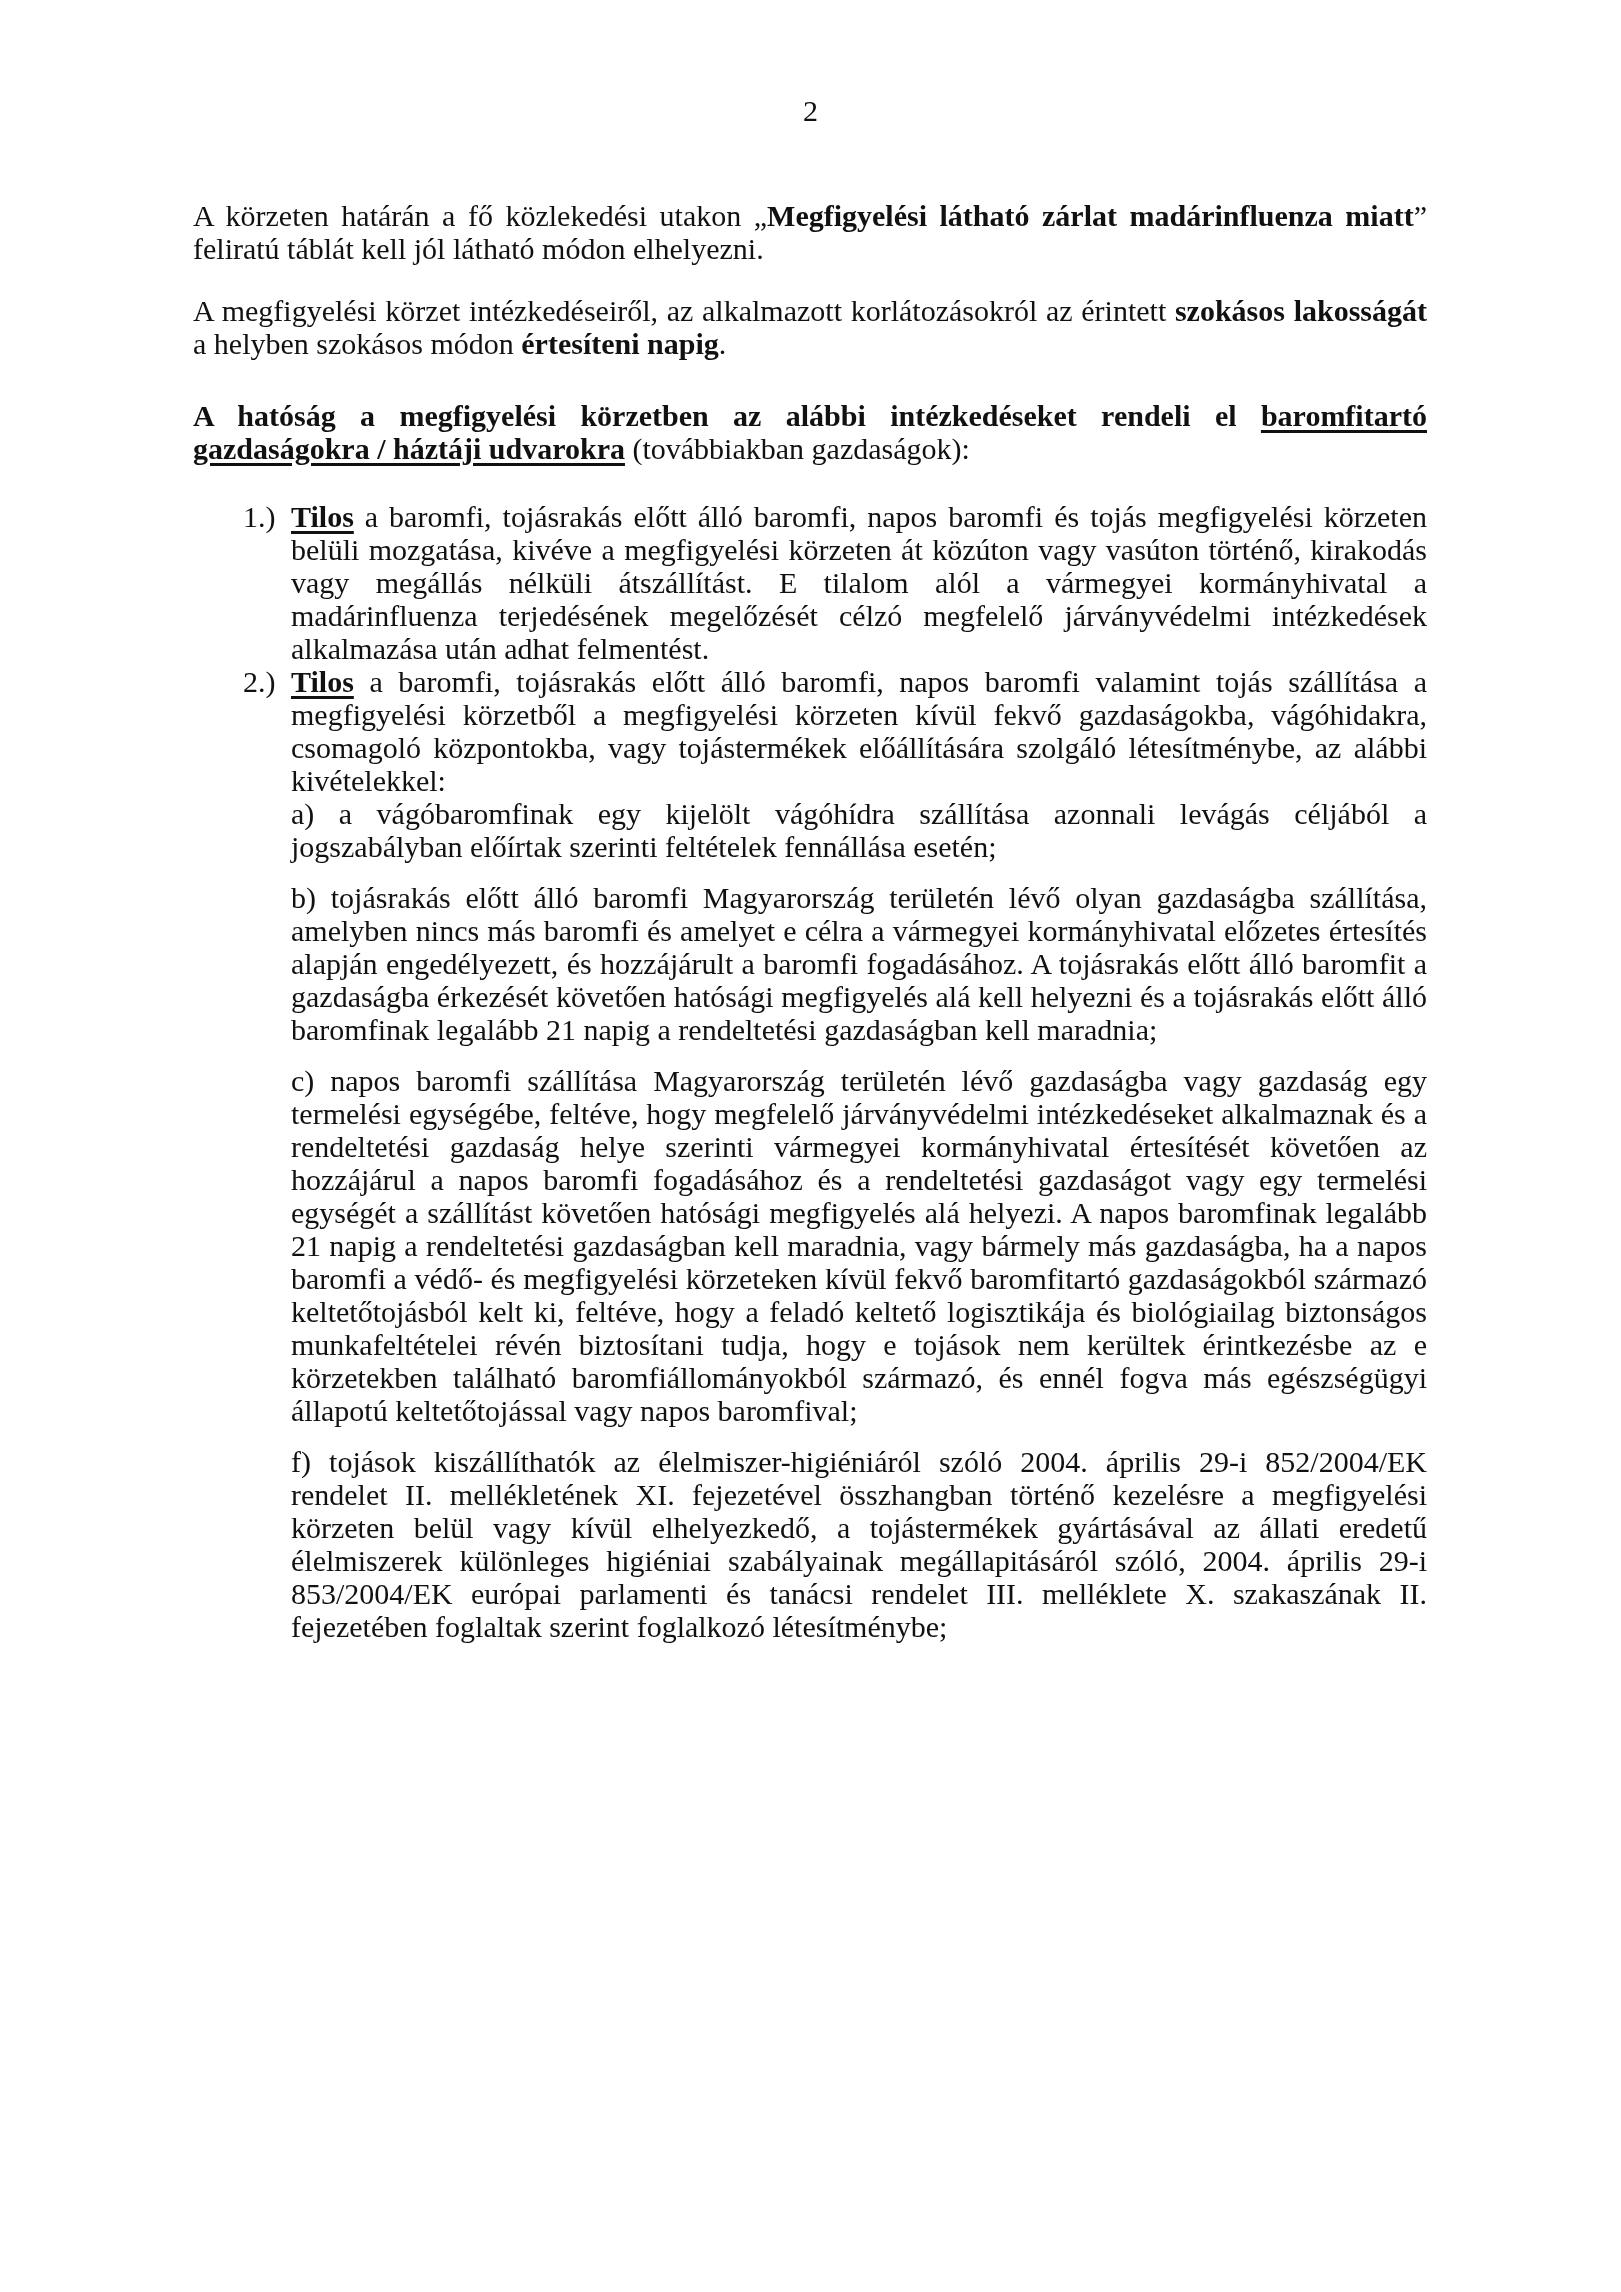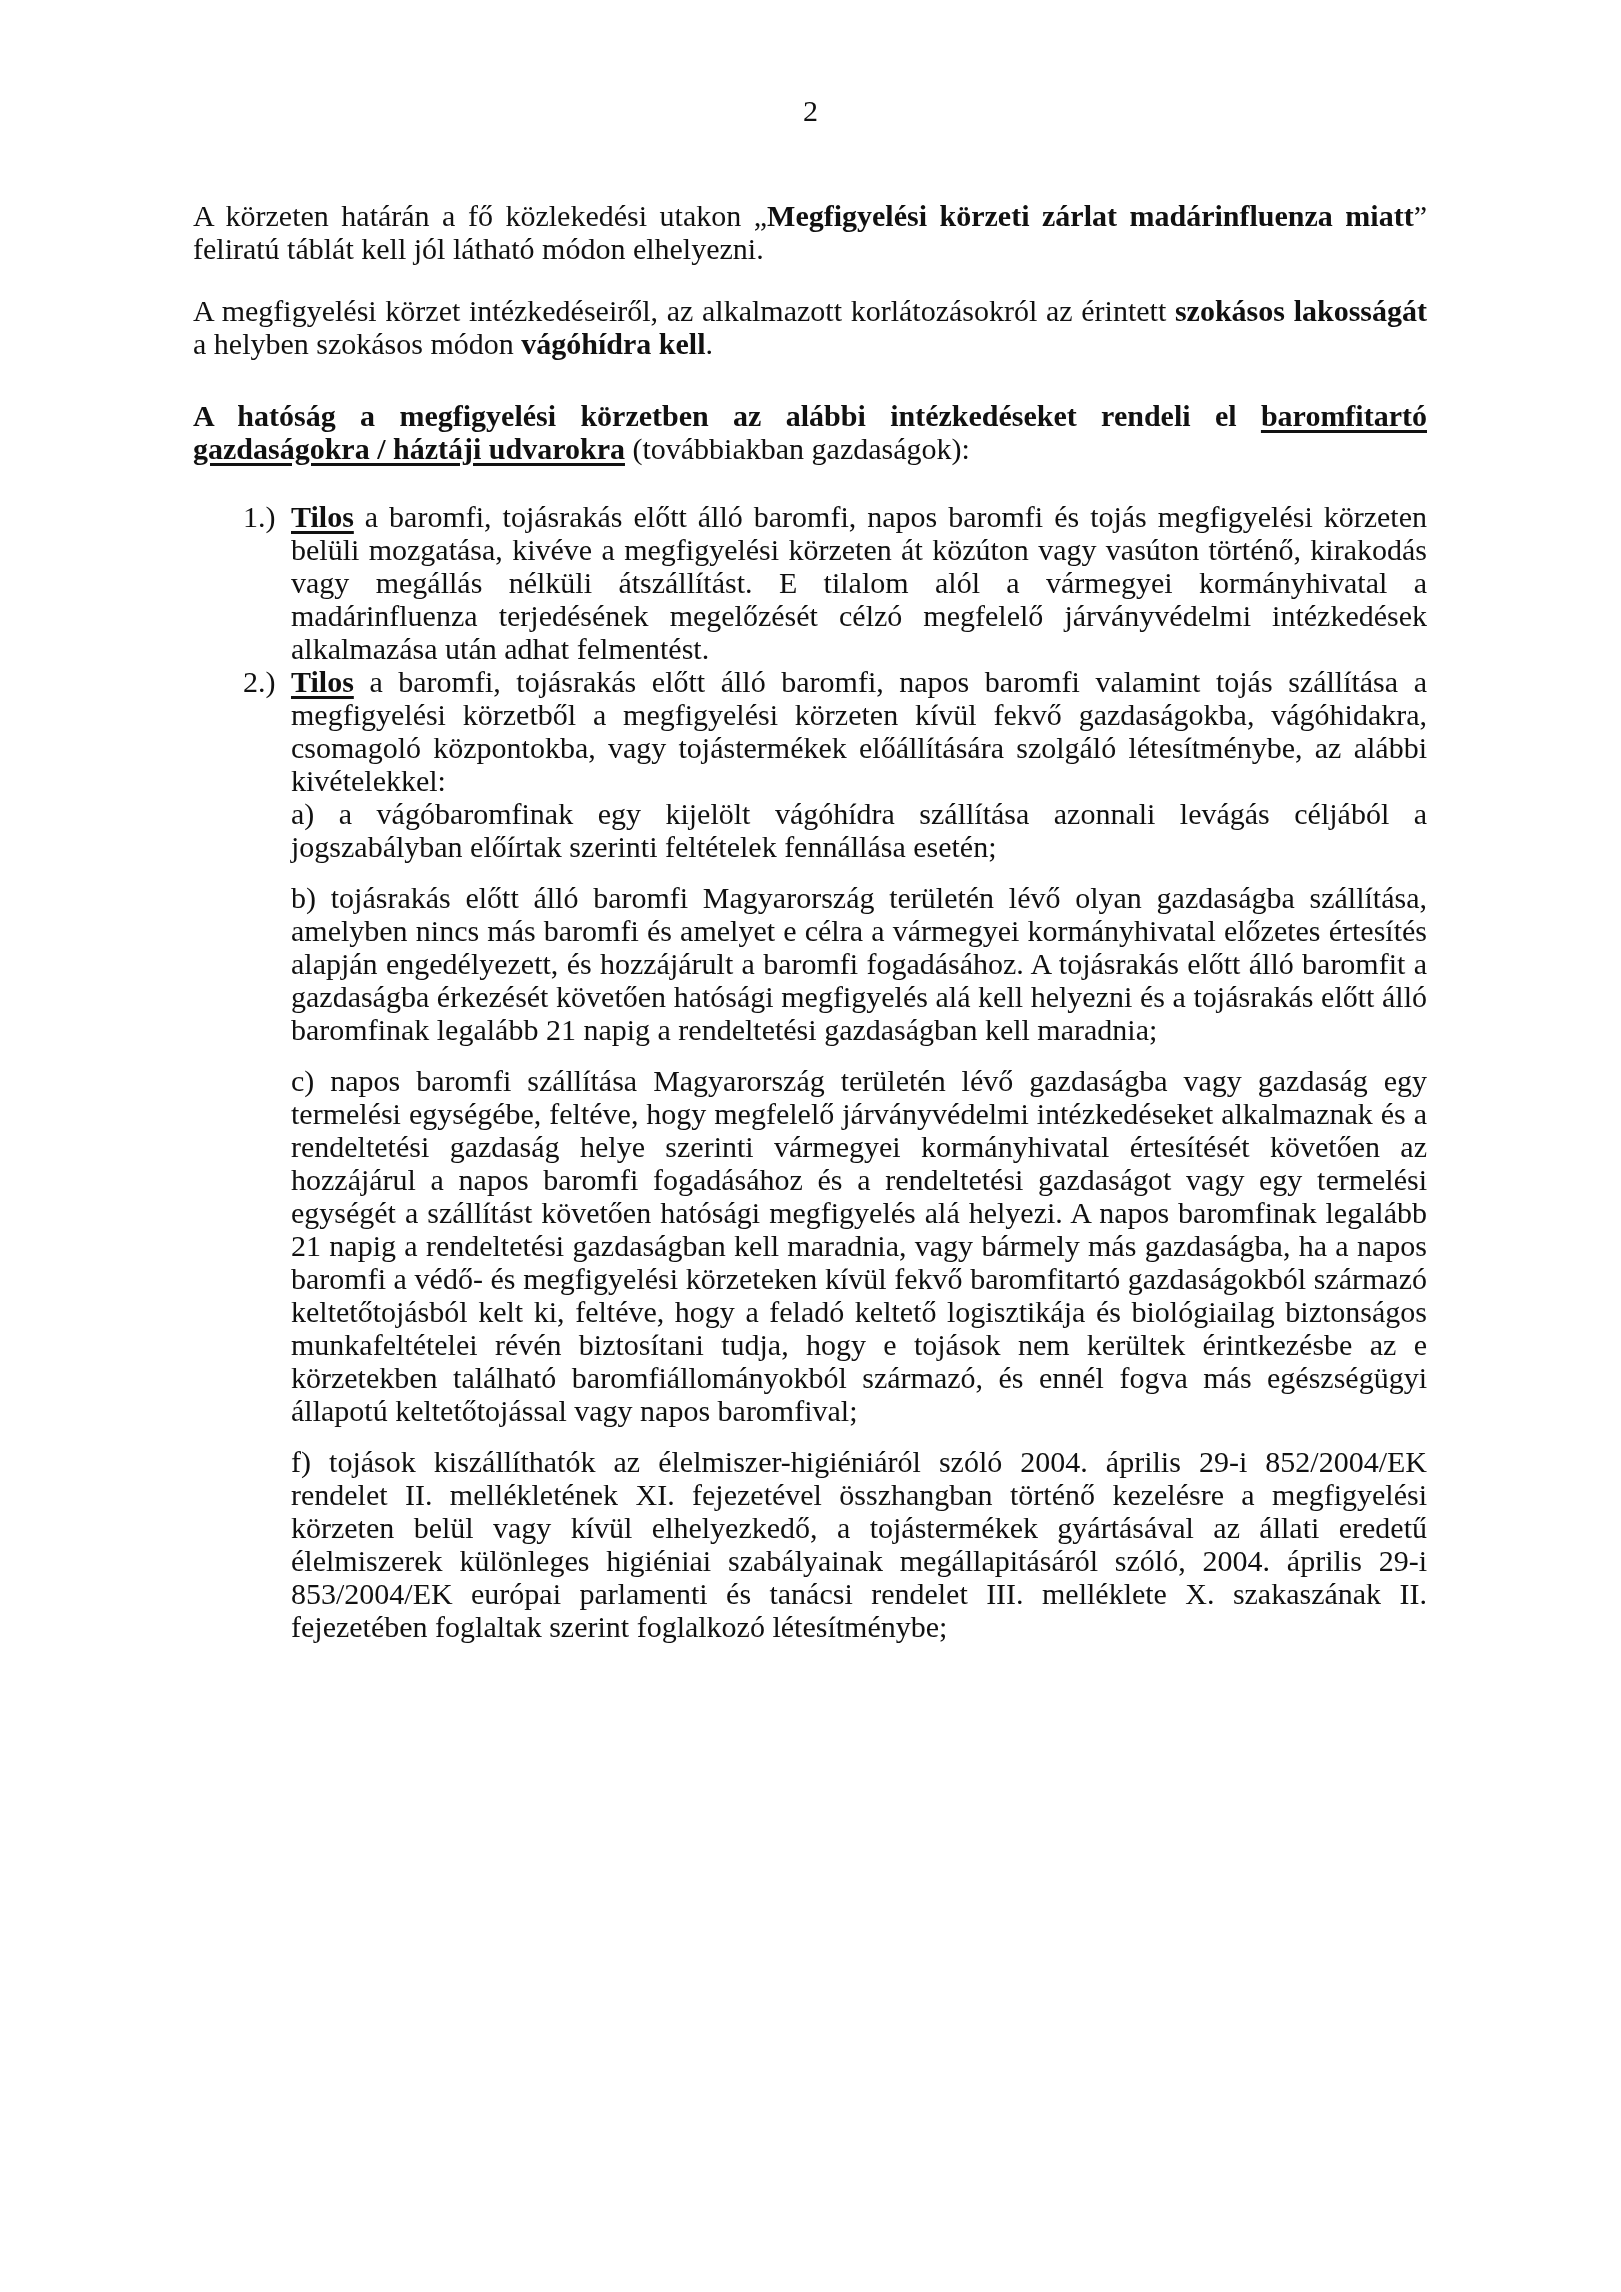--- a/index.html
+++ b/index.html
@@ -62,23 +62,23 @@
     text-underline-offset: 3.6px;
   }
 </style>
 </head>
 <body>
 
 <div class="page-number">2</div>
 
 <div class="content">
 
-  <p class="p-top1"><span>A körzeten határán a fő közlekedési utakon „</span><b>Megfigyelési körzeti zárlat madárinfluenza miatt</b><span>” feliratú táblát kell jól látható módon elhelyezni.</span></p>
+  <p class="p-top1"><span>A körzeten határán a fő közlekedési utakon „</span><b>Megfigyelési látható zárlat madárinfluenza miatt</b><span>” feliratú táblát kell jól látható módon elhelyezni.</span></p>
 
-  <p class="p-top2"><span>A megfigyelési körzet intézkedéseiről, az alkalmazott korlátozásokról az érintett </span><b>szokásos lakosságát</b><span> a helyben szokásos módon </span><b>vágóhídra kell</b><span>.</span></p>
+  <p class="p-top2"><span>A megfigyelési körzet intézkedéseiről, az alkalmazott korlátozásokról az érintett </span><b>szokásos lakosságát</b><span> a helyben szokásos módon </span><b>értesíteni napig</b><span>.</span></p>
 
   <p class="p-top3"><b>A hatóság a megfigyelési körzetben az alábbi intézkedéseket rendeli el </b><b class="ul">baromfitartó gazdaságokra / háztáji udvarokra</b><span> (továbbiakban gazdaságok):</span></p>
 
   <p class="item item1"><span class="item-num">1.)</span><b class="ul">Tilos</b><span> a baromfi, tojásrakás előtt álló baromfi, napos baromfi és tojás megfigyelési körzeten belüli mozgatása, kivéve a megfigyelési körzeten át közúton vagy vasúton történő, kirakodás vagy megállás nélküli átszállítást. E tilalom alól a vármegyei kormányhivatal a madárinfluenza terjedésének megelőzését célzó megfelelő járványvédelmi intézkedések alkalmazása után adhat felmentést.</span></p>
 
   <p class="item item2"><span class="item-num">2.)</span><b class="ul">Tilos</b><span> a baromfi, tojásrakás előtt álló baromfi, napos baromfi valamint tojás szállítása a megfigyelési körzetből a megfigyelési körzeten kívül fekvő gazdaságokba, vágóhidakra, csomagoló központokba, vagy tojástermékek előállítására szolgáló létesítménybe, az alábbi kivételekkel:</span></p>
 
   <p class="sub"><span>a)</span> <span>a vágóbaromfinak egy kijelölt vágóhídra szállítása azonnali levágás céljából a jogszabályban előírtak szerinti feltételek fennállása esetén;</span></p>
 
   <p class="sub"><span>b)</span> <span>tojásrakás előtt álló baromfi Magyarország területén lévő olyan gazdaságba szállítása, amelyben nincs más baromfi és amelyet e célra a vármegyei kormányhivatal előzetes értesítés alapján engedélyezett, és hozzájárult a baromfi fogadásához. A tojásrakás előtt álló baromfit a gazdaságba érkezését követően hatósági megfigyelés alá kell helyezni és a tojásrakás előtt álló baromfinak legalább 21 napig a rendeltetési gazdaságban kell maradnia;</span></p>

